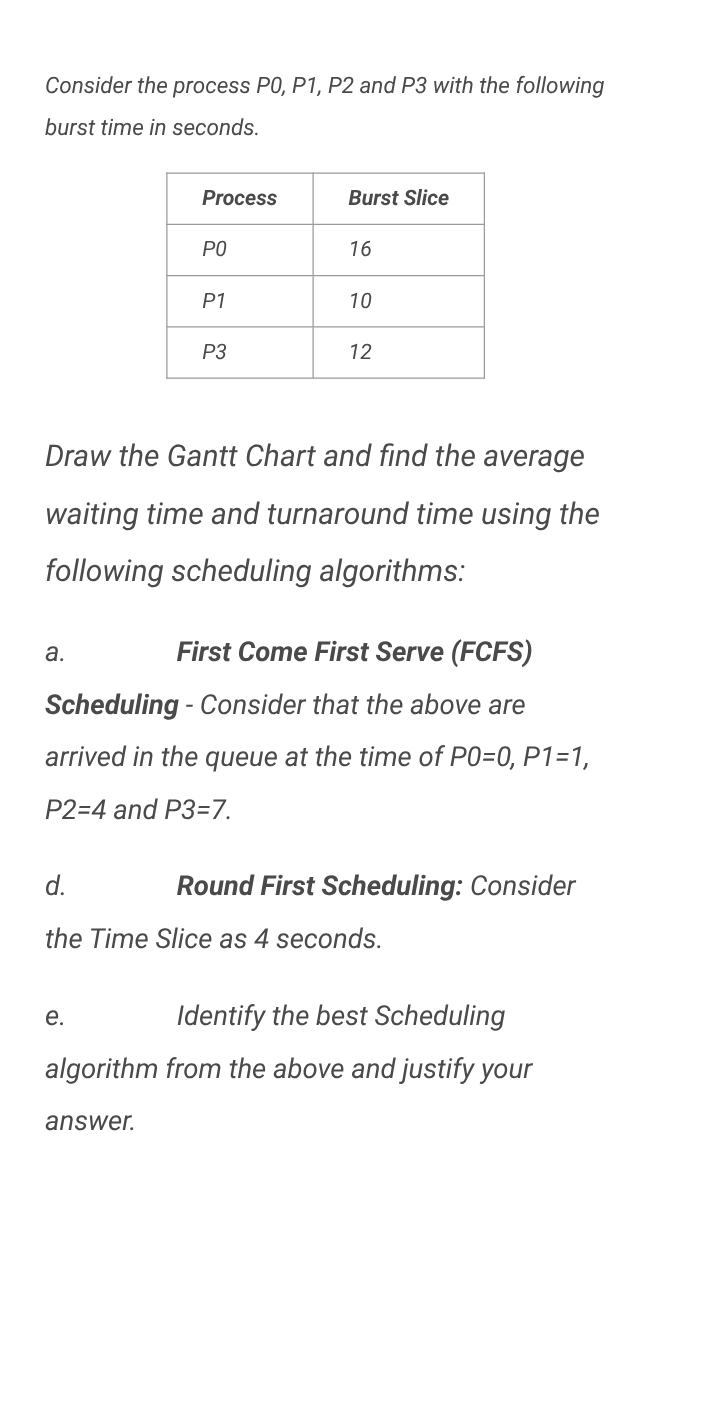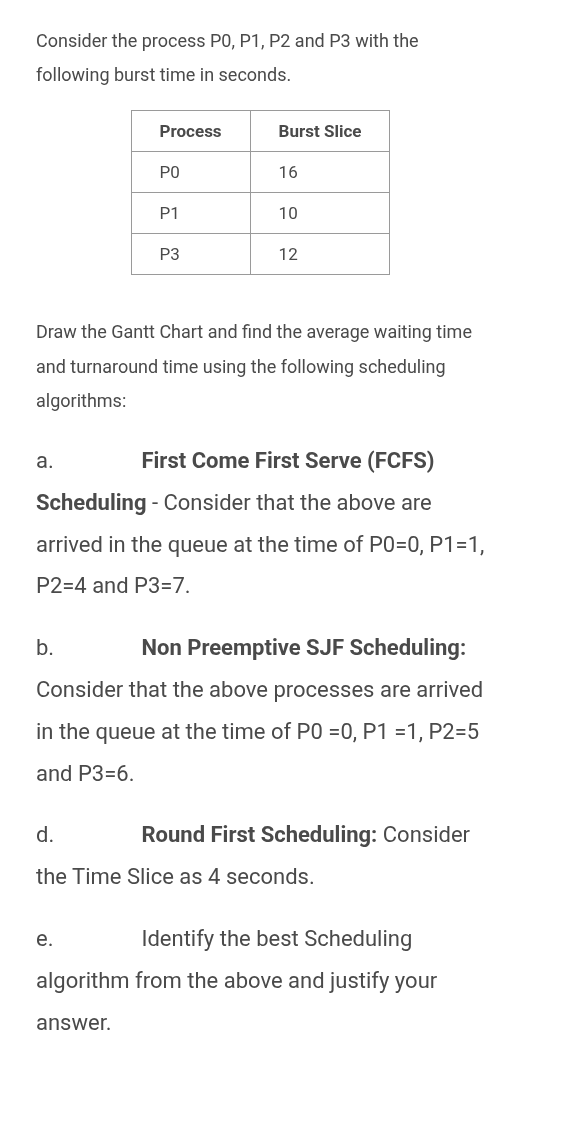--- a/index.html
+++ b/index.html
@@ -4,23 +4,24 @@
 <style>
   html, body {
     margin: 0;
     padding: 0;
     width: 568px;
     background: #ffffff;
     font-family: -apple-system, BlinkMacSystemFont, "Segoe UI", Roboto, "Helvetica Neue", Arial, sans-serif;
     color: #4a4a4a;
   }
   .page {
-    padding: 24px 36px 0 36px;
+    padding: 52px 36px 0 36px;
     box-sizing: border-box;
     width: 521px;
+    font-style: italic;
   }
   .intro {
     font-size: 18px;
     line-height: 1.9;
     color: #4a4a4a;
     margin-bottom: 18px;
   }
   table.process-table {
     border-collapse: collapse;
     margin: 0 auto 40px auto;
@@ -29,21 +30,21 @@
   table.process-table td {
     border: 1px solid #9a9a9a;
     padding: 10px 28px;
     font-size: 17px;
     color: #4a4a4a;
   }
   table.process-table th {
     font-weight: 700;
   }
   .section {
-    font-size: 18px;
+    font-size: 24px;
     line-height: 1.9;
     color: #4a4a4a;
     margin-bottom: 22px;
   }
   .item {
     font-size: 22px;
     line-height: 1.9;
     color: #4a4a4a;
     margin-bottom: 20px;
   }
@@ -85,24 +86,20 @@
     </tbody>
   </table>
 
   <div class="section">Draw the Gantt Chart and find the average waiting time and turnaround time using the following scheduling algorithms:</div>
 
   <div class="item">
     <span class="label">a.</span>
     <span class="bold">First Come First Serve (FCFS) Scheduling</span><span> - Consider that the above are arrived in the queue at the time of P0=0, P1=1, P2=4 and P3=7.</span>
   </div>
 
-  <div class="item">
-    <span class="label">b.</span>
-    <span class="bold">Non Preemptive SJF Scheduling:</span><span> Consider that the above processes are arrived in the queue at the time of P0 =0, P1 =1, P2=5 and P3=6.</span>
-  </div>
 
 
   <div class="item">
     <span class="label">d.</span>
     <span class="bold">Round First Scheduling:</span><span> Consider the Time Slice as 4 seconds.</span>
   </div>
 
   <div class="item">
     <span class="label">e.</span>
     <span>Identify the best Scheduling algorithm from the above and justify your answer.</span>

